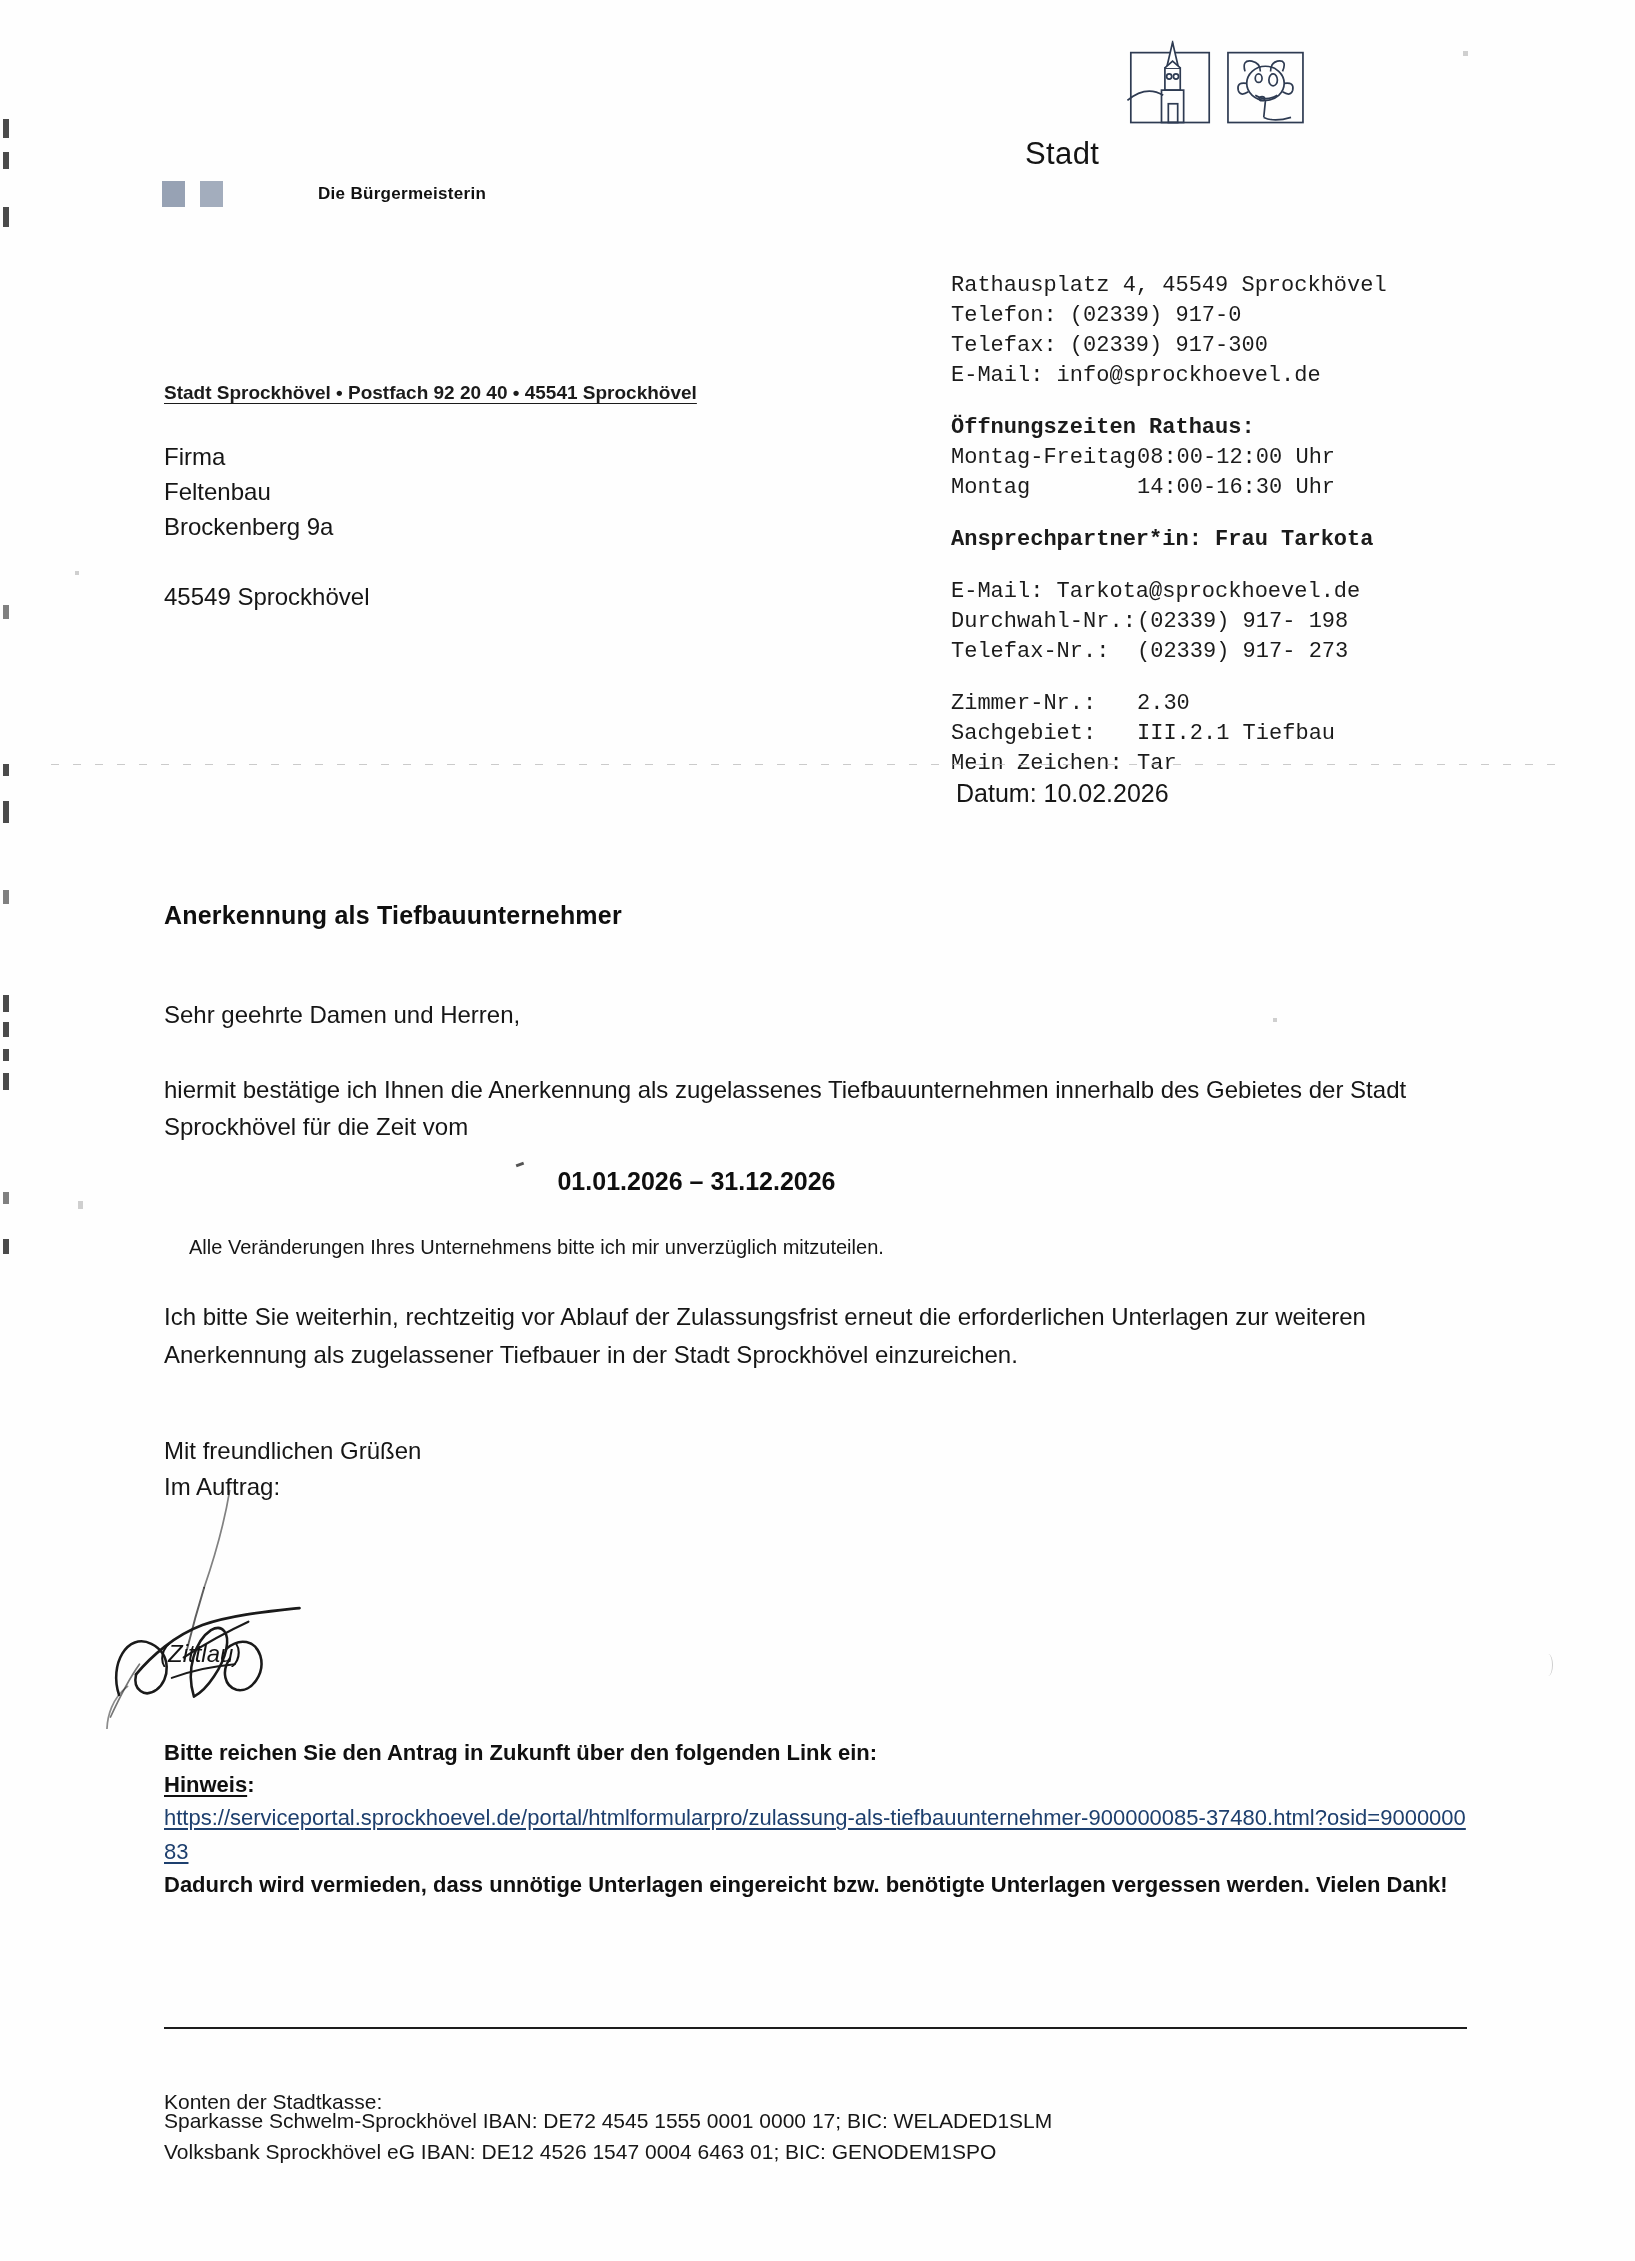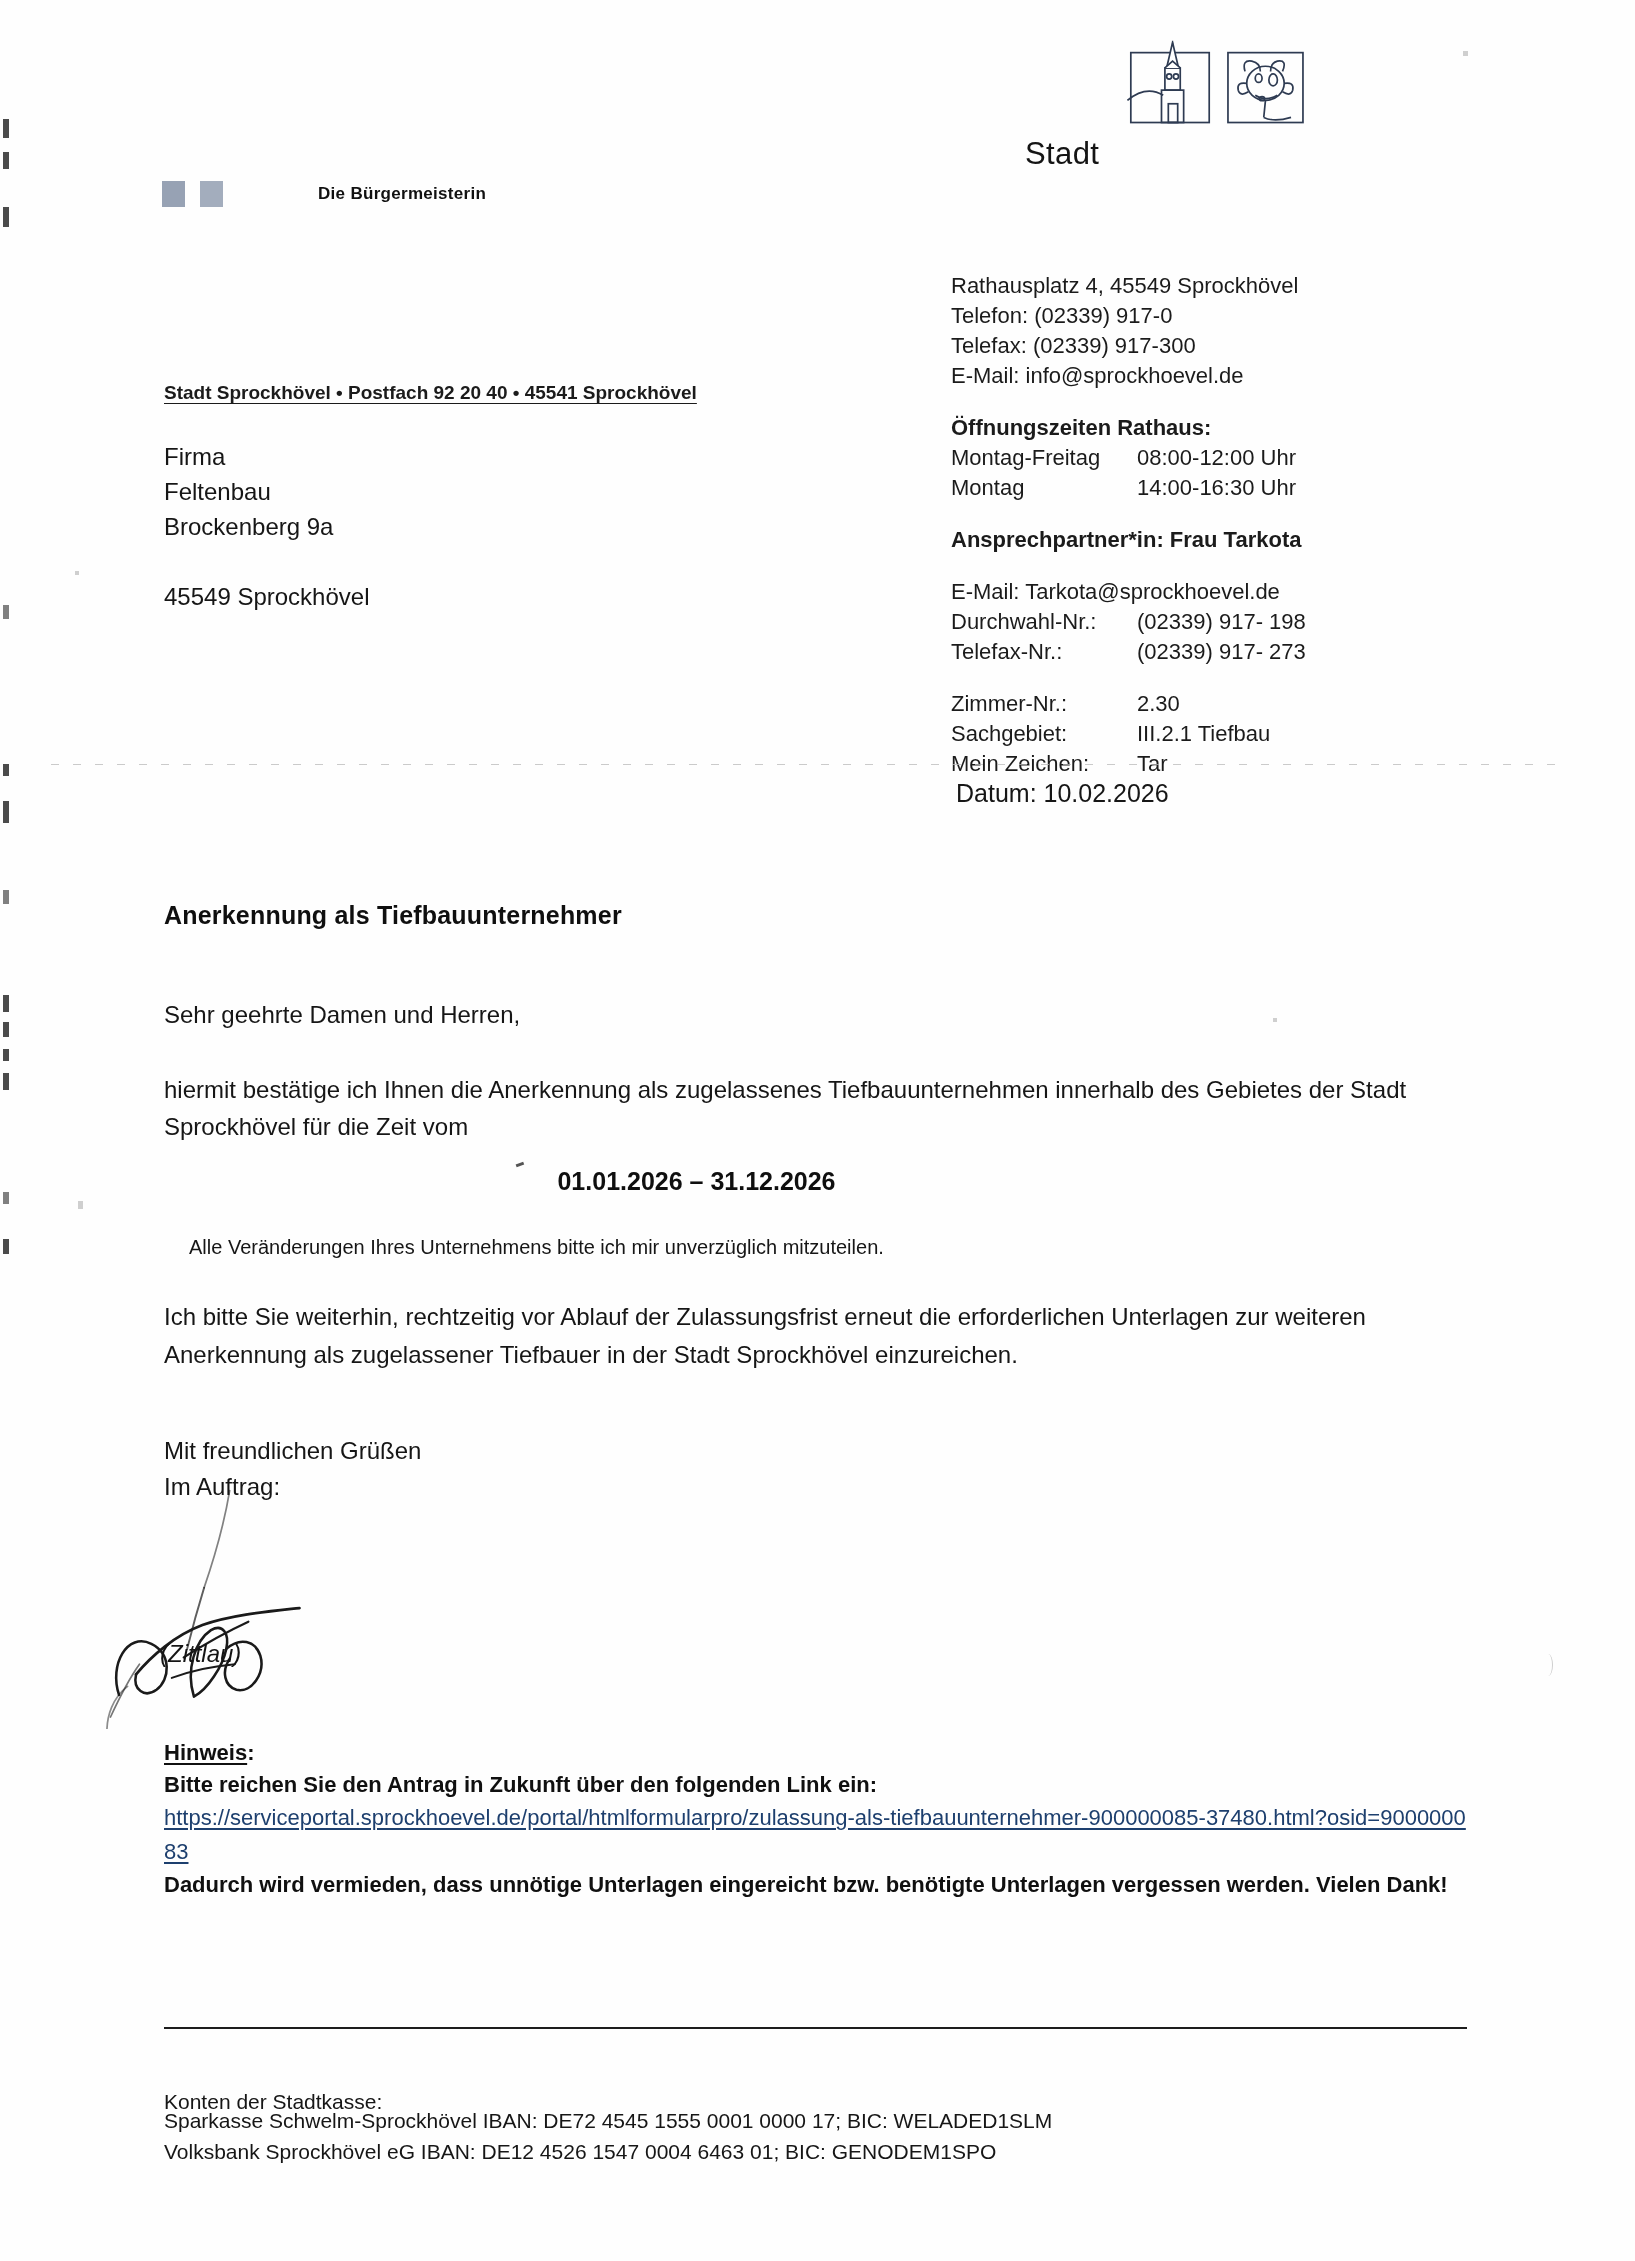--- a/index.html
+++ b/index.html
@@ -82,21 +82,21 @@
   
   .contact {
     position: absolute;
     left: 951px;
     top: 271px;
     font-size: 22px;
     line-height: 30px;
     color: #1b1b1b;
     white-space: nowrap;
   }
-  .contact .blk { margin-bottom: 22px; }
+  .contact .blk { margin-bottom: 22px; font-family: Liberation Mono, monospace; }
   .contact .bold { font-weight: bold; }
   .kv { display: flex; }
   .kv .k { width: 186px; flex: none; }
   .kv .v { }
 
   
   .sender-line {
     position: absolute;
     left: 164px;
     top: 382px;
@@ -431,22 +431,22 @@
       <path d="M146 196 C 162 182, 180 186, 186 204 C 192 224, 176 248, 158 244
                C 144 240, 140 222, 150 208" stroke-width="3"></path>
       <path d="M82 230 C 104 222, 132 216, 156 214" stroke-width="2.4"></path>
       <path d="M10 276 C 22 250, 34 228, 44 214" stroke-width="2" opacity=".6"></path>
       <path d="M6 300 C 4 274, 14 252, 30 240" stroke-width="2" opacity=".5"></path>
     </svg>
   </div>
   <div class="sig-name">(Zittlau)</div>
 
   <div class="hinweis">
+    <div>Bitte reichen Sie den Antrag in Zukunft über den folgenden Link ein:</div>
     <div><span class="label">Hinweis</span><span>:</span></div>
-    <div>Bitte reichen Sie den Antrag in Zukunft über den folgenden Link ein:</div>
     <a class="url" href="#">https://serviceportal.sprockhoevel.de/portal/htmlformularpro/zulassung-als-tiefbauunternehmer-900000085-37480.html?osid=900000083</a>
     <div>Dadurch wird vermieden, dass unnötige Unterlagen eingereicht bzw. benötigte Unterlagen vergessen werden. Vielen Dank!</div>
   </div>
 
   <div class="footer-rule"></div>
   <div class="footer-title">Konten der Stadtkasse:</div>
   <div class="footer-banks">
     <div>Sparkasse Schwelm-Sprockhövel  IBAN: DE72 4545 1555 0001 0000 17; BIC: WELADED1SLM</div>
     <div>Volksbank Sprockhövel eG  IBAN: DE12 4526 1547 0004 6463 01; BIC: GENODEM1SPO</div>
   </div>

